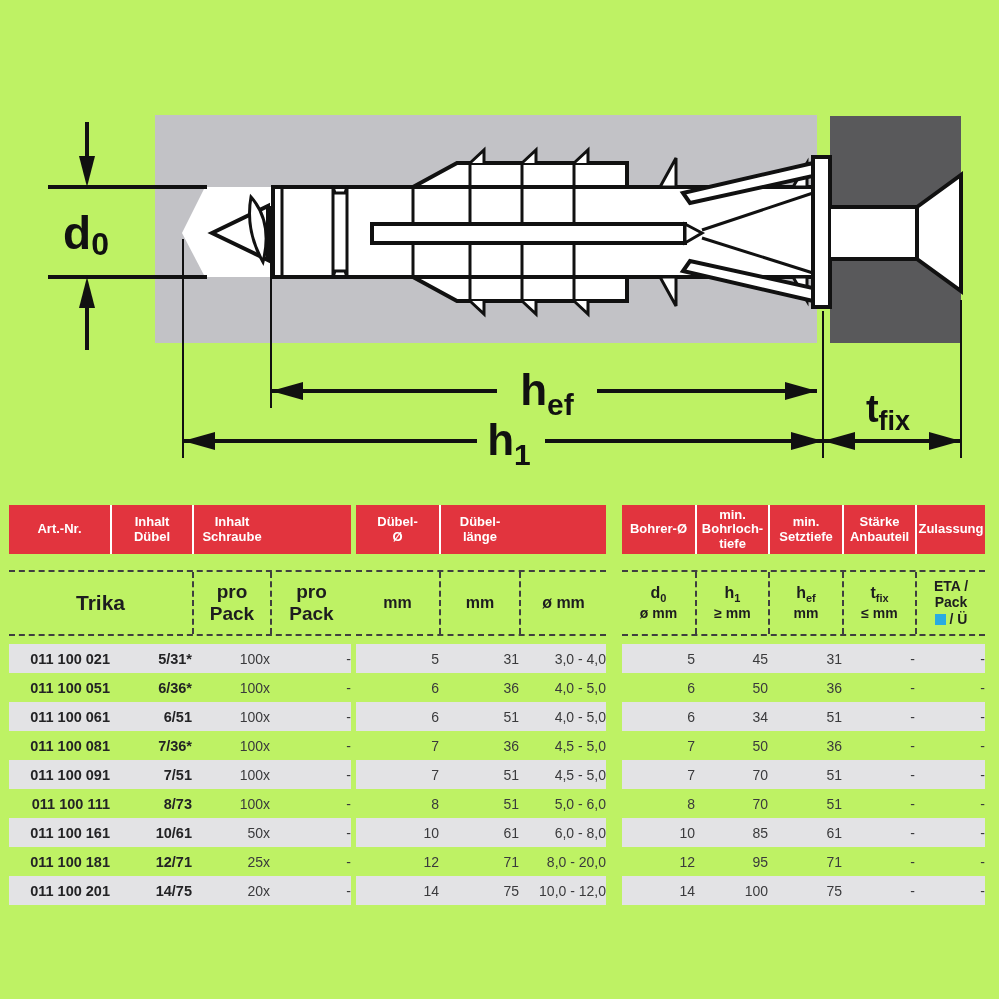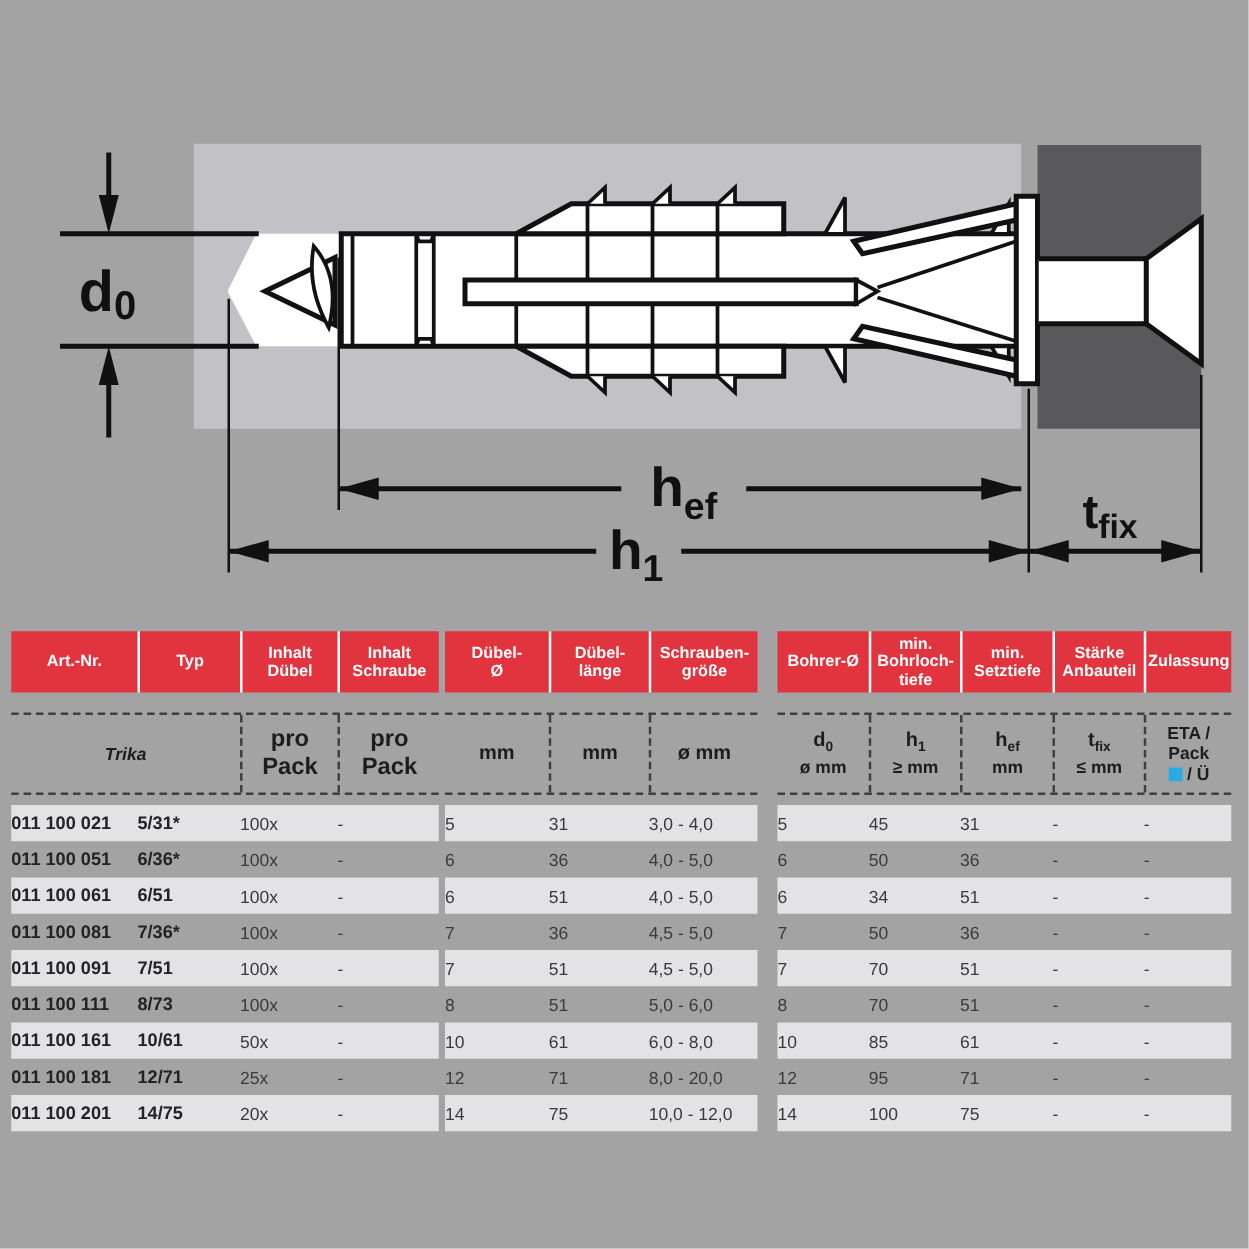--- a/index.html
+++ b/index.html
@@ -1,16 +1,16 @@
 <!DOCTYPE html>
 <html><head>
 <meta charset="utf-8">
 <style>
   html,body{margin:0;padding:0;background:#fff;}
-  .page{position:relative;width:999px;height:999px;background:#a3a3a3;
+  .page{position:relative;width:999px;height:999px;background:#bef264;
         font-family:"Liberation Sans",sans-serif;overflow:hidden;}
   .drawing{position:absolute;left:0;top:0;}
 
   
   .spec-table{position:absolute;top:505px;}
   .t-left{left:9px;width:342px;}
   .t-mid{left:356px;width:250px;}
   .t-right{left:622px;width:363px;}
 
   .cols4{display:grid;grid-template-columns:101px 82px 78px 81px;}
@@ -20,32 +20,32 @@
   .thead{height:49px;background:#e2343e;color:#fff;}
   .thead .th{display:flex;align-items:center;justify-content:center;text-align:center;
              font-weight:bold;font-size:13px;line-height:1.12;white-space:pre-line;
              border-left:2px solid #fff;padding:0 1px;}
   .thead .th:first-child{border-left:none;}
 
   .subrow{margin-top:16px;height:62px;border-top:2px dashed #3f3f3f;border-bottom:2px dashed #3f3f3f;}
   .subrow .sc{display:flex;flex-direction:column;align-items:center;justify-content:center;
               height:100%;font-weight:bold;color:#1d1d1f;text-align:center;}
   .sc.dash{border-left:2px dashed #3f3f3f;}
-  .brand{grid-column:1/3;font-size:14px;font-style:italic;}
+  .brand{grid-column:1/3;font-size:21px;}
   .packlabel{font-size:19px;}
   .unit-one{font-size:16px;}
   .sym{font-size:16px;line-height:1.05;}
   .sym sub{font-size:11px;}
   .unit-line{font-size:14px;line-height:1.15;}
   .approve1{font-size:14px;line-height:1.15;}
   .approve2{font-size:14px;line-height:1.3;display:flex;align-items:center;gap:4px;}
   .sq{display:inline-block;width:11px;height:11px;background:#29abe2;}
 
   .tbody{margin-top:8px;}
-  .tbody .tr{height:29px;align-items:center;text-align:left;font-size:14px;color:#3a3a3c;}
+  .tbody .tr{height:29px;align-items:center;text-align:right;font-size:14px;color:#3a3a3c;}
   .tbody .tr:nth-of-type(odd){background:#e3e3e5;}
   .t-left .td.b{font-weight:bold;color:#232325;font-size:14.5px;}
 </style>
 </head>
 <body>
 
 <div class="page">
 
   <svg class="drawing" width="999" height="500" viewBox="0 0 999 500">
 
@@ -144,21 +144,20 @@
       <polygon points="961,441 929,432 929,450" stroke="none"></polygon>
     </g>
     <text x="888" y="422" text-anchor="middle" font-family="Liberation Sans, sans-serif" font-weight="bold" fill="#111">
       <tspan font-size="38">t</tspan><tspan font-size="27" dy="8">fix</tspan>
     </text>
   </svg>
 
   <div class="spec-table t-left">
     <div class="thead cols4">
       <div class="th">Art.-Nr.</div>
-      <div class="th">Typ</div>
       <div class="th">Inhalt
 Dübel</div>
       <div class="th">Inhalt
 Schraube</div>
     </div>
     <div class="subrow cols4">
       <div class="sc brand">Trika</div>
       <div class="sc dash packlabel">pro Pack</div>
       <div class="sc dash packlabel">pro Pack</div>
     </div>
@@ -228,22 +227,20 @@
         </div>
       </div>
   </div>
 
   <div class="spec-table t-mid">
     <div class="thead cols3">
       <div class="th">Dübel-
 Ø</div>
       <div class="th">Dübel-
 länge</div>
-      <div class="th">Schrauben-
-größe</div>
     </div>
     <div class="subrow cols3">
       <div class="sc unit-one">mm</div>
       <div class="sc dash unit-one">mm</div>
       <div class="sc dash unit-one">ø mm</div>
     </div>
     <div class="tbody">
 
         <div class="tr cols3">
           <div class="td">5</div>

